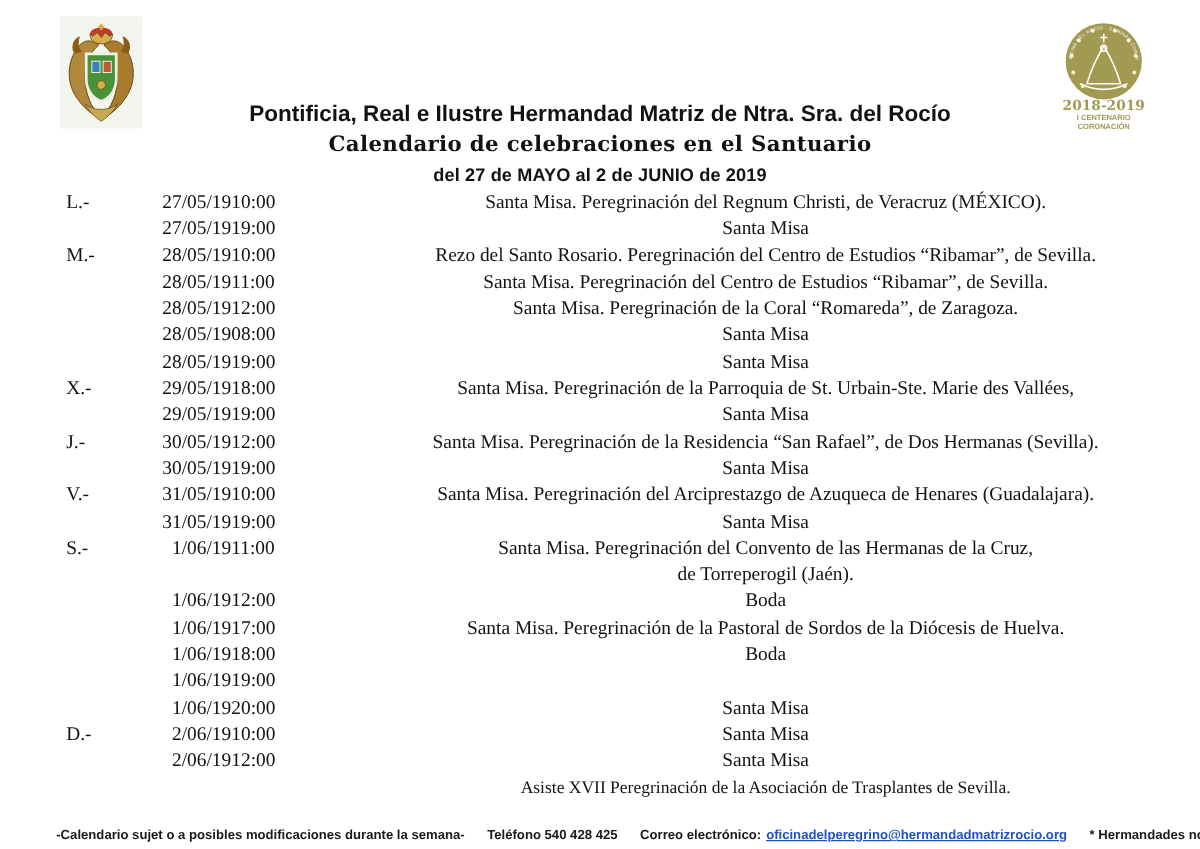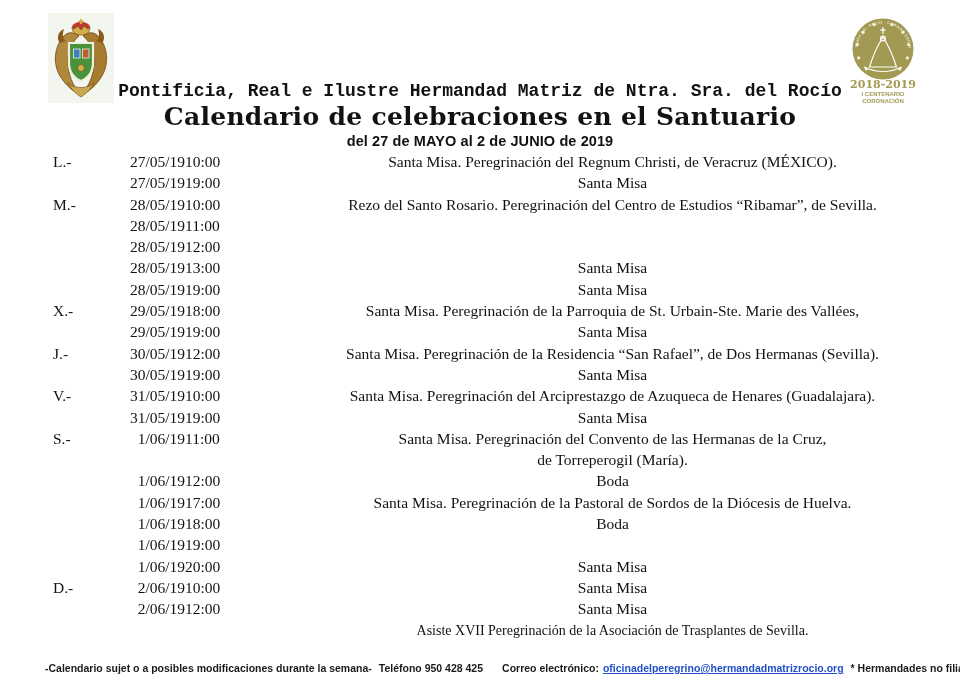--- a/index.html
+++ b/index.html
@@ -5,46 +5,46 @@
   html,body{margin:0;padding:0;background:#ffffff;}
   .page{
     position:relative;width:960px;height:679px;background:#ffffff;
     font-family:"Liberation Serif",serif;color:#121212;overflow:hidden;
   }
   
   .crest-left{position:absolute;left:48px;top:13px;width:66px;height:90px;}
   .emblem-right{position:absolute;left:830px;top:8px;width:106px;height:102px;}
   .titles{position:absolute;left:0;right:0;top:80px;text-align:center;}
   .org-title{
-    font-family:Liberation Mono, monospace;font-weight:bold;font-size:18px;line-height:22px;
+    font-family:Liberation Sans, sans-serif;font-weight:bold;font-size:18px;line-height:22px;
   }
   .page-title{
-    font-family:"DejaVu Serif",serif;font-weight:bold;font-size:25px;line-height:27px;
+    font-family:"DejaVu Serif",serif;font-weight:bold;font-size:17px;line-height:27px;
     letter-spacing:.3px;margin-top:1px;
   }
   .date-range{
     font-family:"Liberation Sans",sans-serif;font-weight:bold;font-size:14.5px;line-height:19px;
     margin-top:2px;letter-spacing:.1px;
   }
   
   .schedule{position:absolute;left:40px;right:18px;top:151px;font-size:15.5px;}
   .row{display:grid;grid-template-columns:58px 87px 70px 1fr;line-height:21.3px;}
   .day-cell{text-align:left;padding-left:13px;}
   .date-cell{text-align:right;}
   .time-cell{text-align:left;}
   .desc-cell{padding-left:28px;white-space:nowrap;text-align:center;}
   .row.closing .desc-cell{font-size:14px;}
   
   .footer{
     position:absolute;left:45px;right:18px;bottom:5px;
-    display:flex;justify-content:space-between;align-items:baseline;gap:7px;
+    display:flex;justify-content:space-between;align-items:baseline;gap:18px;
     font-family:"Liberation Sans",sans-serif;font-weight:bold;font-size:10.5px;color:#1a1a1a;
     white-space:nowrap;
   }
-  .email-group{display:flex;gap:4px;align-items:baseline;margin-left:12px;}
+  .email-group{display:flex;gap:4px;align-items:baseline;}
   .email-link{text-decoration:underline;cursor:pointer;}
 </style>
 </head>
 <body>
 
 <div class="page">
 
   <div class="crest-left">
     <svg width="66" height="90" viewBox="0 0 66 90" xmlns="http://www.w3.org/2000/svg">
       <rect x="0" y="0" width="66" height="90" fill="#f3f6ee"></rect>
@@ -129,30 +129,32 @@
       <div class="row">
         <span class="day-cell">M.-</span>
         <span class="date-cell">28/05/19</span>
         <span class="time-cell">10:00</span>
         <span class="desc-cell">Rezo del Santo Rosario. Peregrinación del Centro de Estudios “Ribamar”, de Sevilla.</span>
       </div>
       <div class="row">
         <span class="day-cell"></span>
         <span class="date-cell">28/05/19</span>
         <span class="time-cell">11:00</span>
-      </div>
-      <div class="row">
-        <span class="day-cell"></span>
-        <span class="date-cell">28/05/19</span>
-        <span class="time-cell">12:00</span>
-      </div>
-      <div class="row">
-        <span class="day-cell"></span>
-        <span class="date-cell">28/05/19</span>
-        <span class="time-cell">13:00</span>
+        <span class="desc-cell">Santa Misa. Peregrinación del Centro de Estudios “Ribamar”, de Sevilla.</span>
+      </div>
+      <div class="row">
+        <span class="day-cell"></span>
+        <span class="date-cell">28/05/19</span>
+        <span class="time-cell">12:00</span>
+        <span class="desc-cell">Santa Misa. Peregrinación de la Coral “Romareda”, de Zaragoza.</span>
+      </div>
+      <div class="row">
+        <span class="day-cell"></span>
+        <span class="date-cell">28/05/19</span>
+        <span class="time-cell">08:00</span>
         <span class="desc-cell">Santa Misa</span>
       </div>
       <div class="row">
         <span class="day-cell"></span>
         <span class="date-cell">28/05/19</span>
         <span class="time-cell">19:00</span>
         <span class="desc-cell">Santa Misa</span>
       </div>
       <div class="row">
         <span class="day-cell">X.-</span>
@@ -198,21 +200,21 @@
       <div class="row">
         <span class="day-cell">S.-</span>
         <span class="date-cell">1/06/19</span>
         <span class="time-cell">11:00</span>
         <span class="desc-cell">Santa Misa. Peregrinación del Convento de las Hermanas de la Cruz,</span>
       </div>
       <div class="row">
         <span class="day-cell"></span>
         <span class="date-cell"></span>
         <span class="time-cell"></span>
-        <span class="desc-cell">de Torreperogil (María).</span>
+        <span class="desc-cell">de Torreperogil (Jaén).</span>
       </div>
       <div class="row">
         <span class="day-cell"></span>
         <span class="date-cell">1/06/19</span>
         <span class="time-cell">12:00</span>
         <span class="desc-cell">Boda</span>
       </div>
       <div class="row">
         <span class="day-cell"></span>
         <span class="date-cell">1/06/19</span>
@@ -251,21 +253,21 @@
       <div class="row closing">
         <span class="day-cell"></span>
         <span class="date-cell"></span>
         <span class="time-cell"></span>
         <span class="desc-cell">Asiste XVII Peregrinación de la Asociación de Trasplantes de Sevilla.</span>
       </div>
     </div>
 
   <div class="footer">
     <span>-Calendario sujet o a posibles modificaciones durante la semana-</span>
-    <span>Teléfono 950 428 425</span>
+    <span>Teléfono 540 428 425</span>
     <span class="email-group">
       <span>Correo electrónico:</span>
       <a class="email-link" style="color: rgb(32, 80, 200);">oficinadelperegrino@hermandadmatrizrocio.org</a>
     </span>
     <span>* Hermandades no filiales/** Agrupaciones</span>
   </div>
 
 </div>
 
 </body></html>

